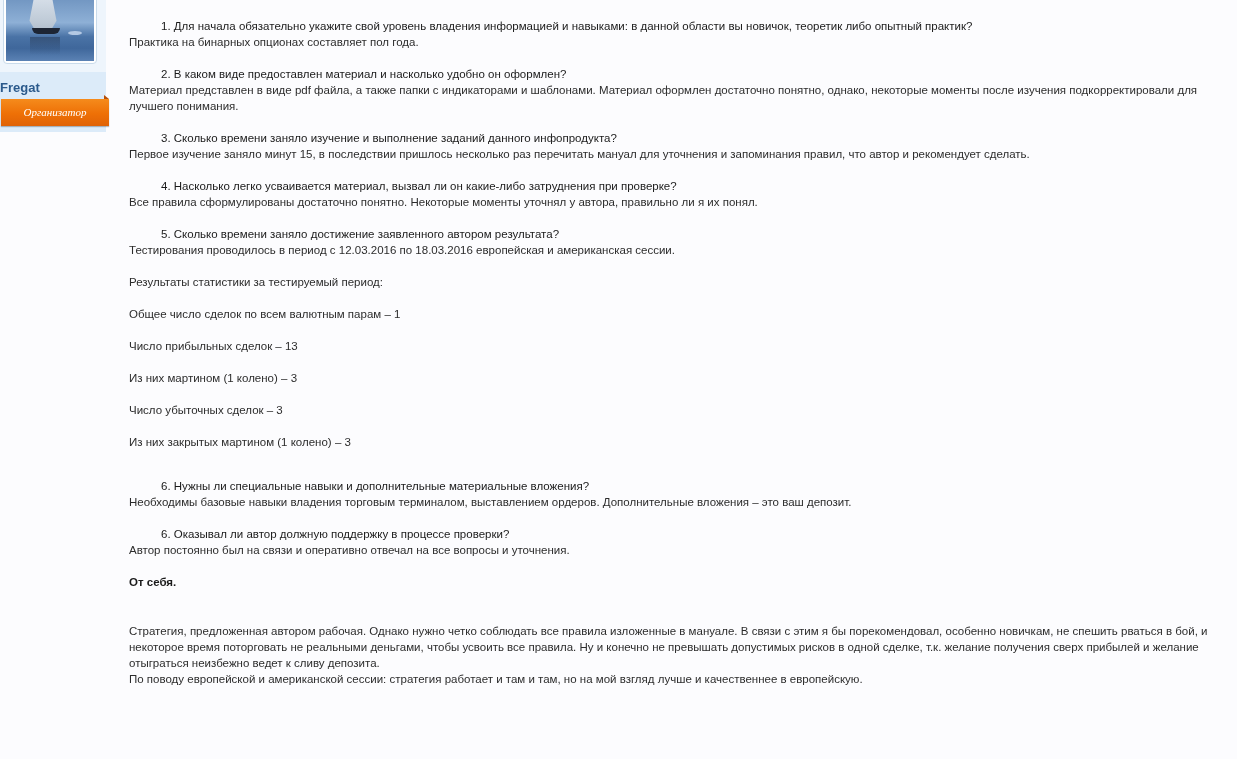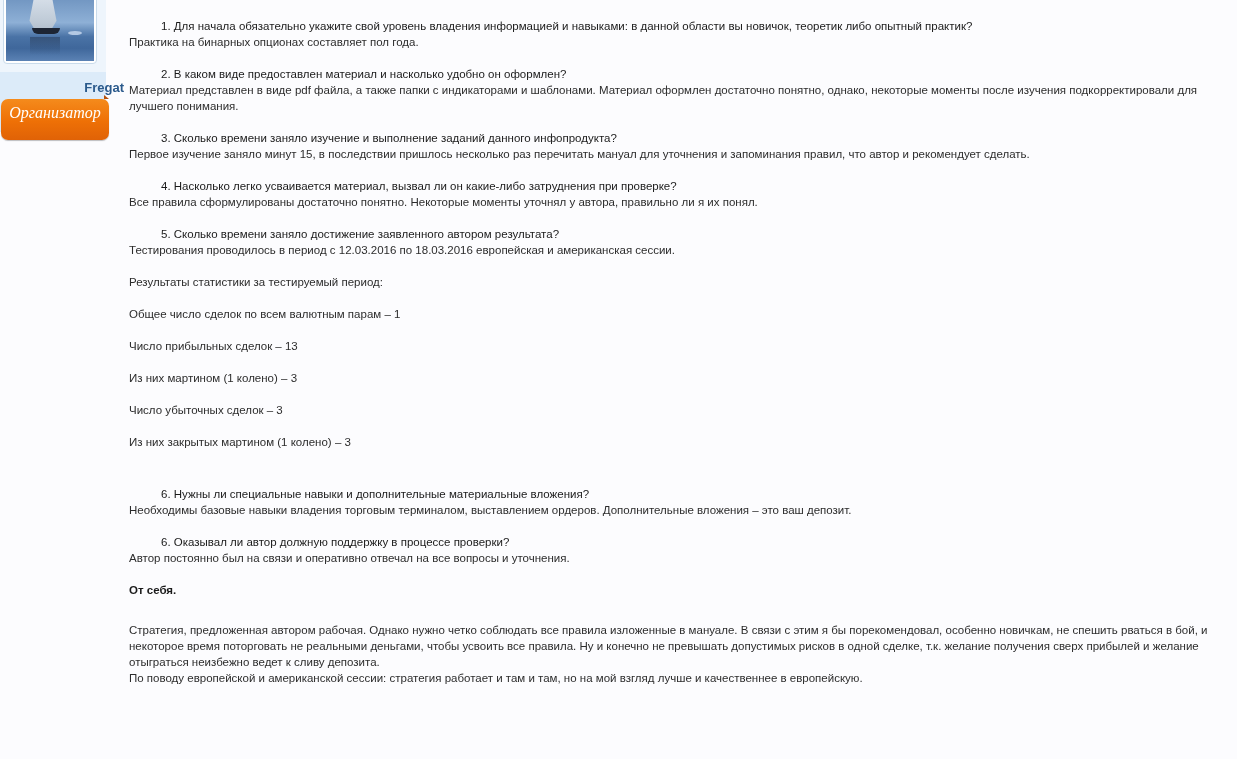--- a/index.html
+++ b/index.html
@@ -40,46 +40,45 @@
   }
   .moon {
     position:absolute; left:62px; top:34px; width:14px; height:4px;
     background:#c9daf0; border-radius:50%; opacity:.8;
   }
   .name-section {
     position:absolute; left:0; top:72px; width:106px; height:60px;
     background:#dcebf9;
   }
   .username {
-    position:absolute; left:0; top:80px; width:100px; text-align:right;
-    font-weight:bold; font-size:13px; color:#2b5a8c;margin-left:24px;
+    position:absolute; left:0; top:80px; width:100px; text-align:left;
+    font-weight:bold; font-size:13px; color:#2b5a8c;
   }
   .role-banner {
-    position:absolute; left:1px; top:99px; width:108px; height:41px;
+    position:absolute; left:1px; top:99px; width:108px; height:27px;
     background:linear-gradient(180deg,#f58b1c 0%,#ee7006 55%,#e06206 100%);
     color:#fff; font-family:"Liberation Serif", serif; font-style:italic;
-    font-size:16px; line-height:27px; text-align:center;
+    font-size:11px; line-height:27px; text-align:center;
     box-shadow:0 1px 1px rgba(0,0,0,.25);
-    border-radius:7px;
   }
   .role-fold {
     position:absolute; left:104px; top:95px; width:0; height:0;
     border-left:5px solid #b84f08; border-top:4px solid transparent;
   }
   .content {
     position:absolute; left:129px; top:18px; width:1100px;
     line-height:16px;
   }
   .q { font-weight:normal; color:#1a1a1a;margin-left:32px; }
   .a { color:#2c2c2c; }
   .block { margin-bottom:16px; }
   .stat { margin:0 0 16px 0; color:#2c2c2c; }
-  .stats { margin-bottom:36px; }
+  .stats { margin-bottom:28px; }
   .conclusion { font-weight:bold; margin-bottom:16px; color:#1a1a1a; letter-spacing:-0.1px; }
-  .self { font-weight:bold; margin-bottom:24px; color:#1a1a1a; }
+  .self { font-weight:bold; margin-bottom:33px; color:#1a1a1a; }
   .para { color:#2c2c2c; }
 </style>
 </head>
 <body>
 
 <div class="sidebar">
   <div class="avatar-wrap">
     <div class="avatar">
       <div class="ship"></div>
       <div class="hull"></div>

